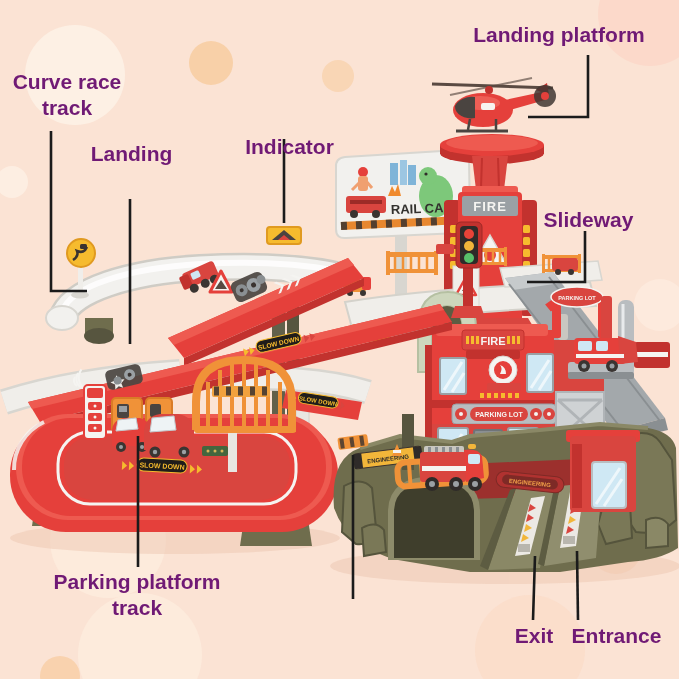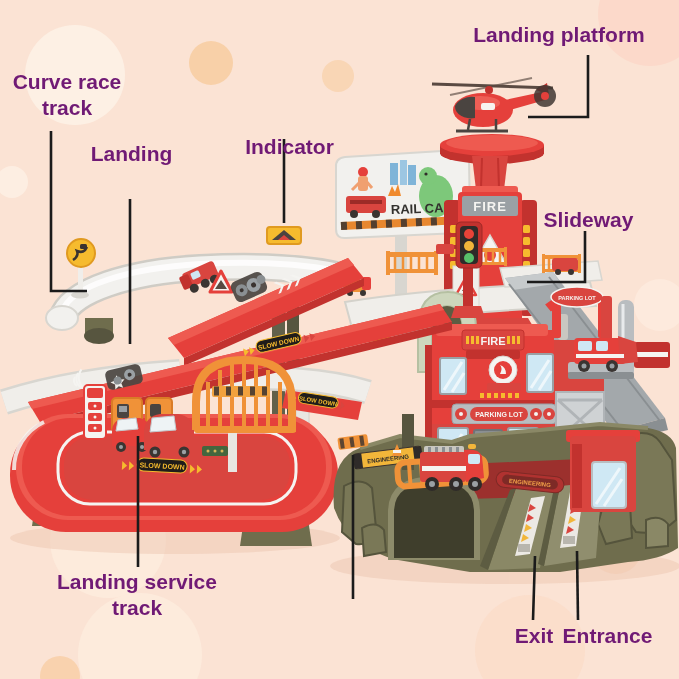--- a/index.html
+++ b/index.html
@@ -549,22 +549,22 @@
   <div class="lbl" style="left:217px;top:110px;width:145px;margin-top:24px;">
     <span>Indicator</span>
   </div>
   <div class="lbl" style="left:454px;top:22px;width:210px;">
     <span>Landing platform</span>
   </div>
   <div class="lbl" style="left:516px;top:207px;width:145px;">
     <span>Slideway</span>
   </div>
   <div class="lbl" style="left:32px;top:569px;width:210px;">
-    <span>Landing service</span>
+    <span>Parking platform</span>
     <span>track</span>
   </div>
   <div class="lbl" style="left:489px;top:623px;width:90px;">
     <span>Exit</span>
   </div>
-  <div class="lbl" style="left:545px;top:623px;width:125px;">
+  <div class="lbl" style="left:545px;top:623px;width:125px;padding-left:9px;">
     <span>Entrance</span>
   </div>
 </div>
 
 </body></html>

